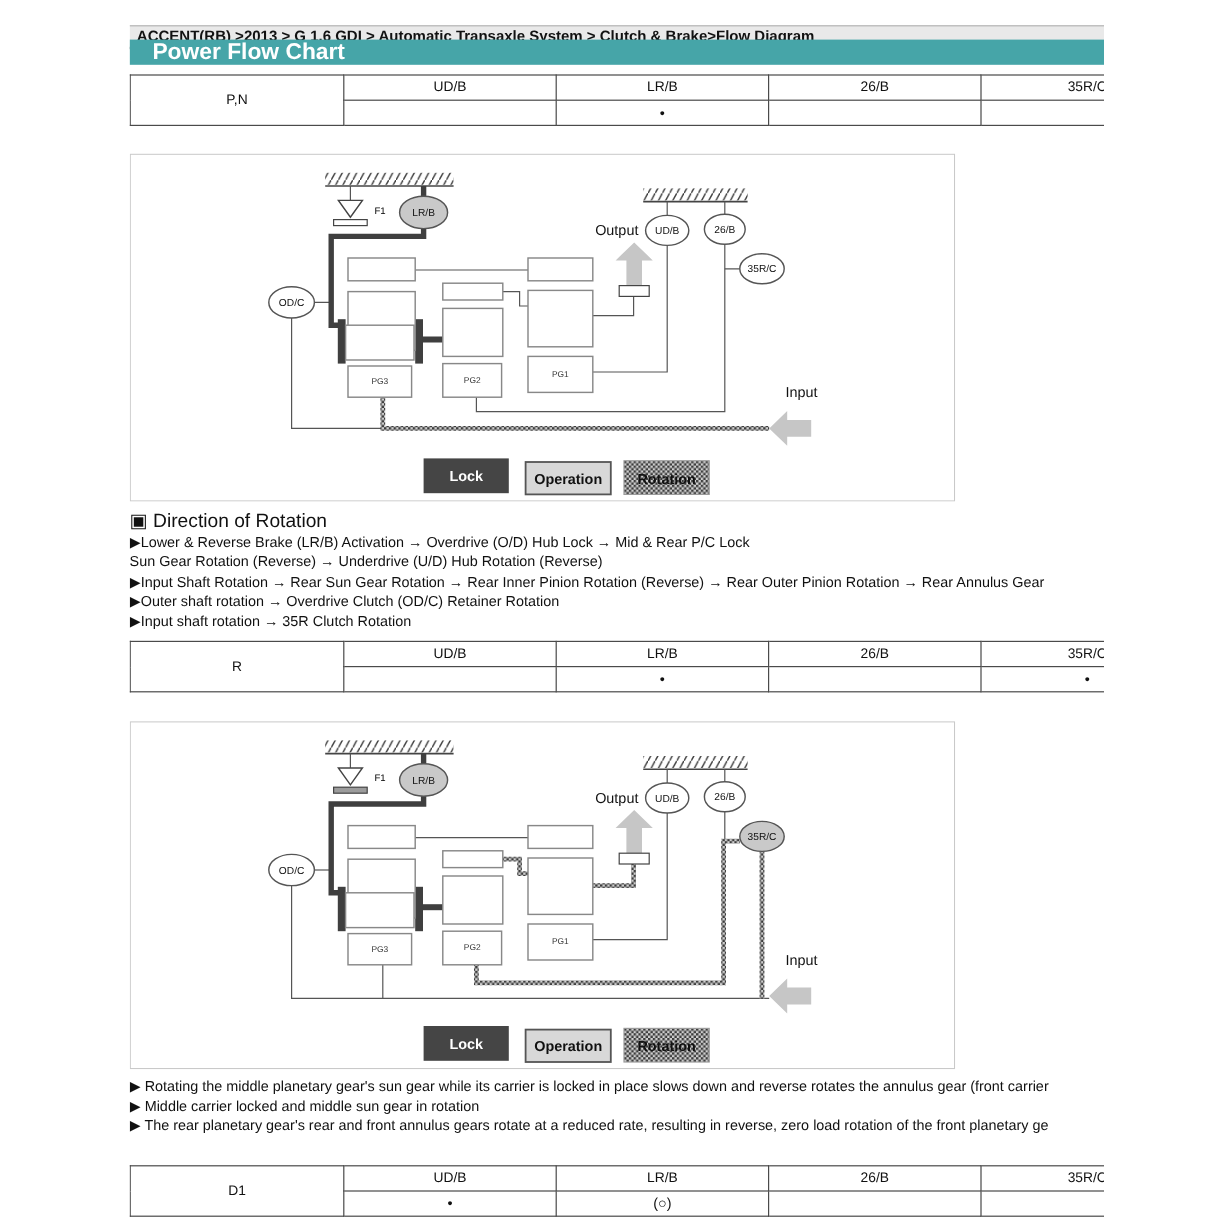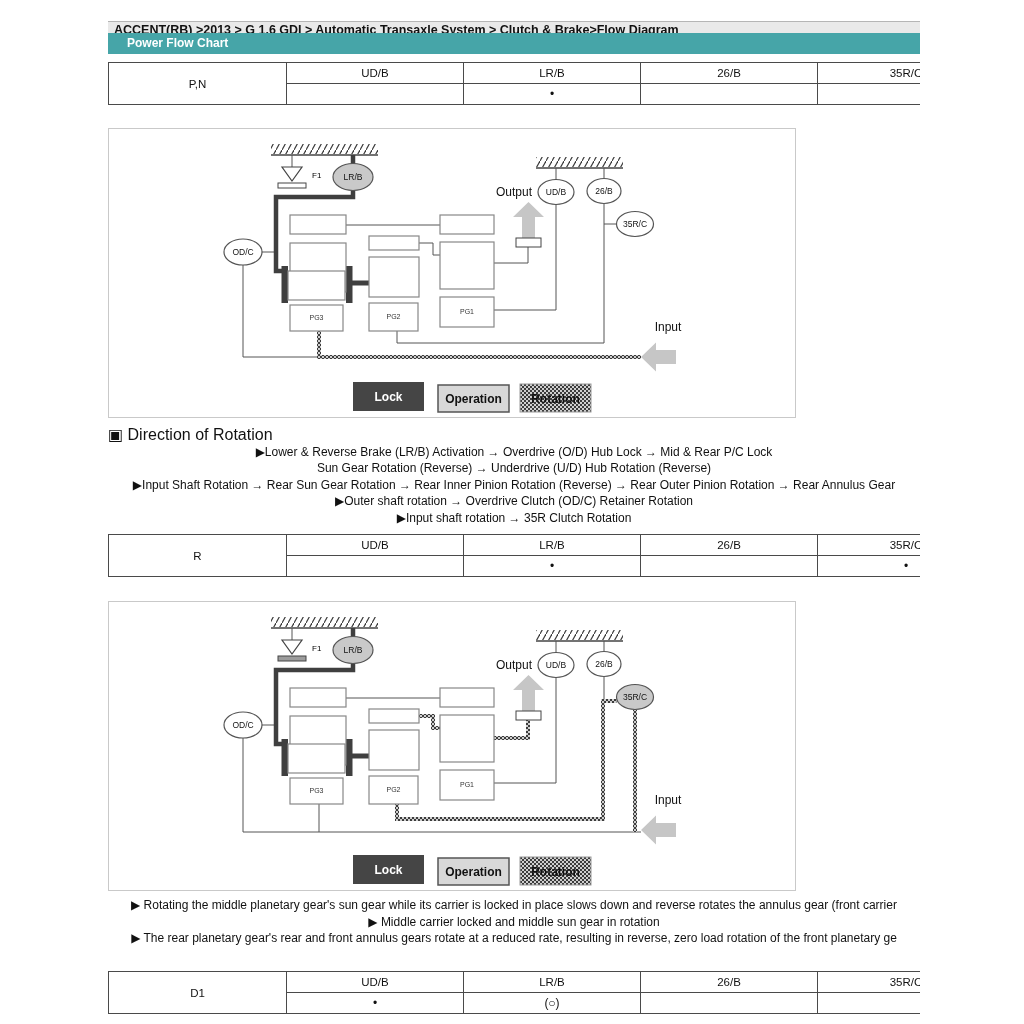--- a/index.html
+++ b/index.html
@@ -4,38 +4,38 @@
 <style>
   html,body{margin:0;padding:0;background:#fff;}
   body{width:1024px;height:1024px;position:relative;overflow:hidden;
        font-family:"Liberation Sans","DejaVu Sans",sans-serif;color:#111;}
   #page{position:absolute;left:108px;top:0;width:812px;height:1024px;overflow:hidden;}
 
   .breadcrumb{position:absolute;left:0;top:5px;width:806px;height:17px;
     background:#e9e9e9;border-top:1px solid #b5b5b5;border-bottom:2px solid #4a4a4a;
     font-size:12.5px;font-weight:bold;line-height:17px;padding-left:6px;white-space:nowrap;margin-top:16px;}
   .titlebar{position:absolute;left:0;top:33px;width:793px;height:21px;background:#46a5a8;
-    color:#fff;font-size:12px;font-weight:bold;line-height:21px;padding-left:19px;}
+    color:#fff;font-size:19px;font-weight:bold;line-height:21px;padding-left:19px;}
 
   table.dtable{position:absolute;left:0;border-collapse:collapse;table-layout:fixed;
     width:884px;background:#fff;}
   table.dtable td{border:1px solid #4a4a4a;text-align:center;vertical-align:middle;
     padding:0;height:20px;font-size:11.5px;overflow:hidden;}
   table.dtable td.lab{width:177px;}
   table.dtable td.col{width:176px;}
   table.dtable tr.vals td{font-size:12px;}
 
   .tbl1{top:62px;} .tbl2{top:534px;} .tbl3{top:971px;}
 
   .diag{position:absolute;left:0;}
   .diag1{top:128px;} .diag2{top:601px;}
 
   .textsec{position:absolute;left:0;width:812px;}
   .sec1{top:427px;} .sec2{top:897px;}
-  .textsec .tline{font-size:12px;line-height:16.6px;white-space:nowrap;overflow:hidden;width:812px;text-align:center;}
+  .textsec .tline{font-size:12px;line-height:16.6px;white-space:nowrap;overflow:hidden;width:812px;}
   .textsec .thead{font-size:16px;line-height:16.6px;white-space:nowrap;}
 
   
   .box{fill:#fff;stroke:#888;stroke-width:1.2;}
   .thin{stroke:#555;stroke-width:1;fill:none;}
   .thick{stroke:#3f3f3f;stroke-width:4.5;fill:none;}
   .bar{fill:#3f3f3f;}
   .ell{fill:#fff;stroke:#555;stroke-width:1.2;}
   .ellg{fill:#c9c9c9;stroke:#555;stroke-width:1.2;}
   .arrowfill{fill:#c6c6c6;}

